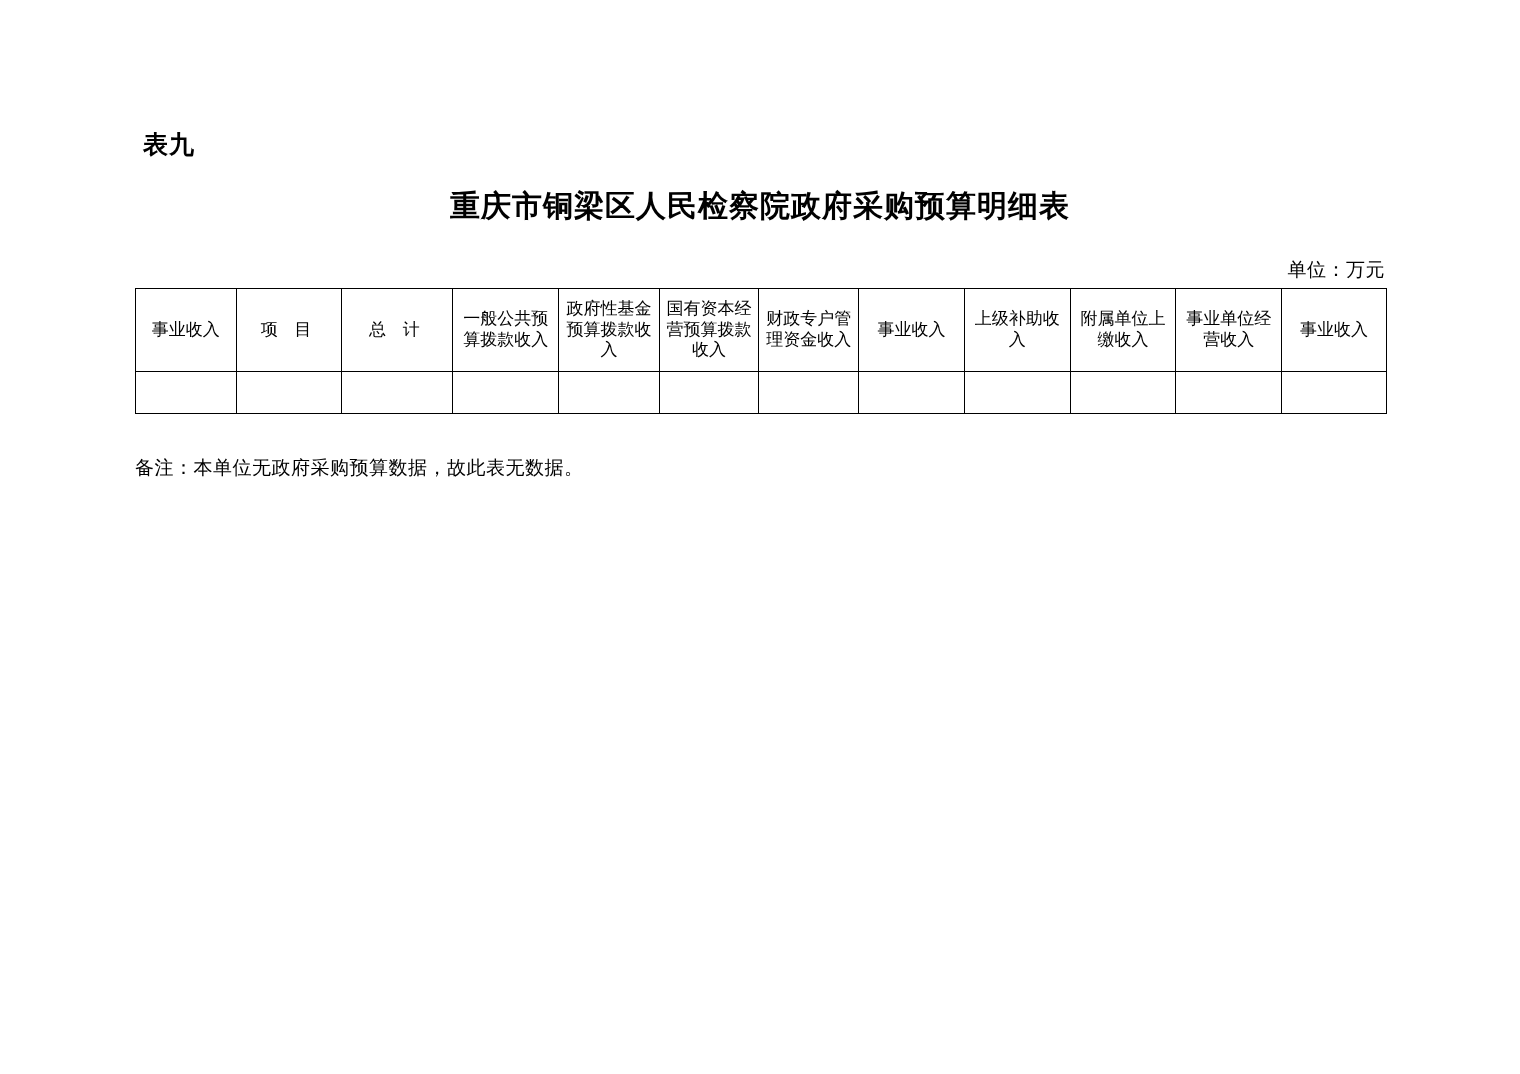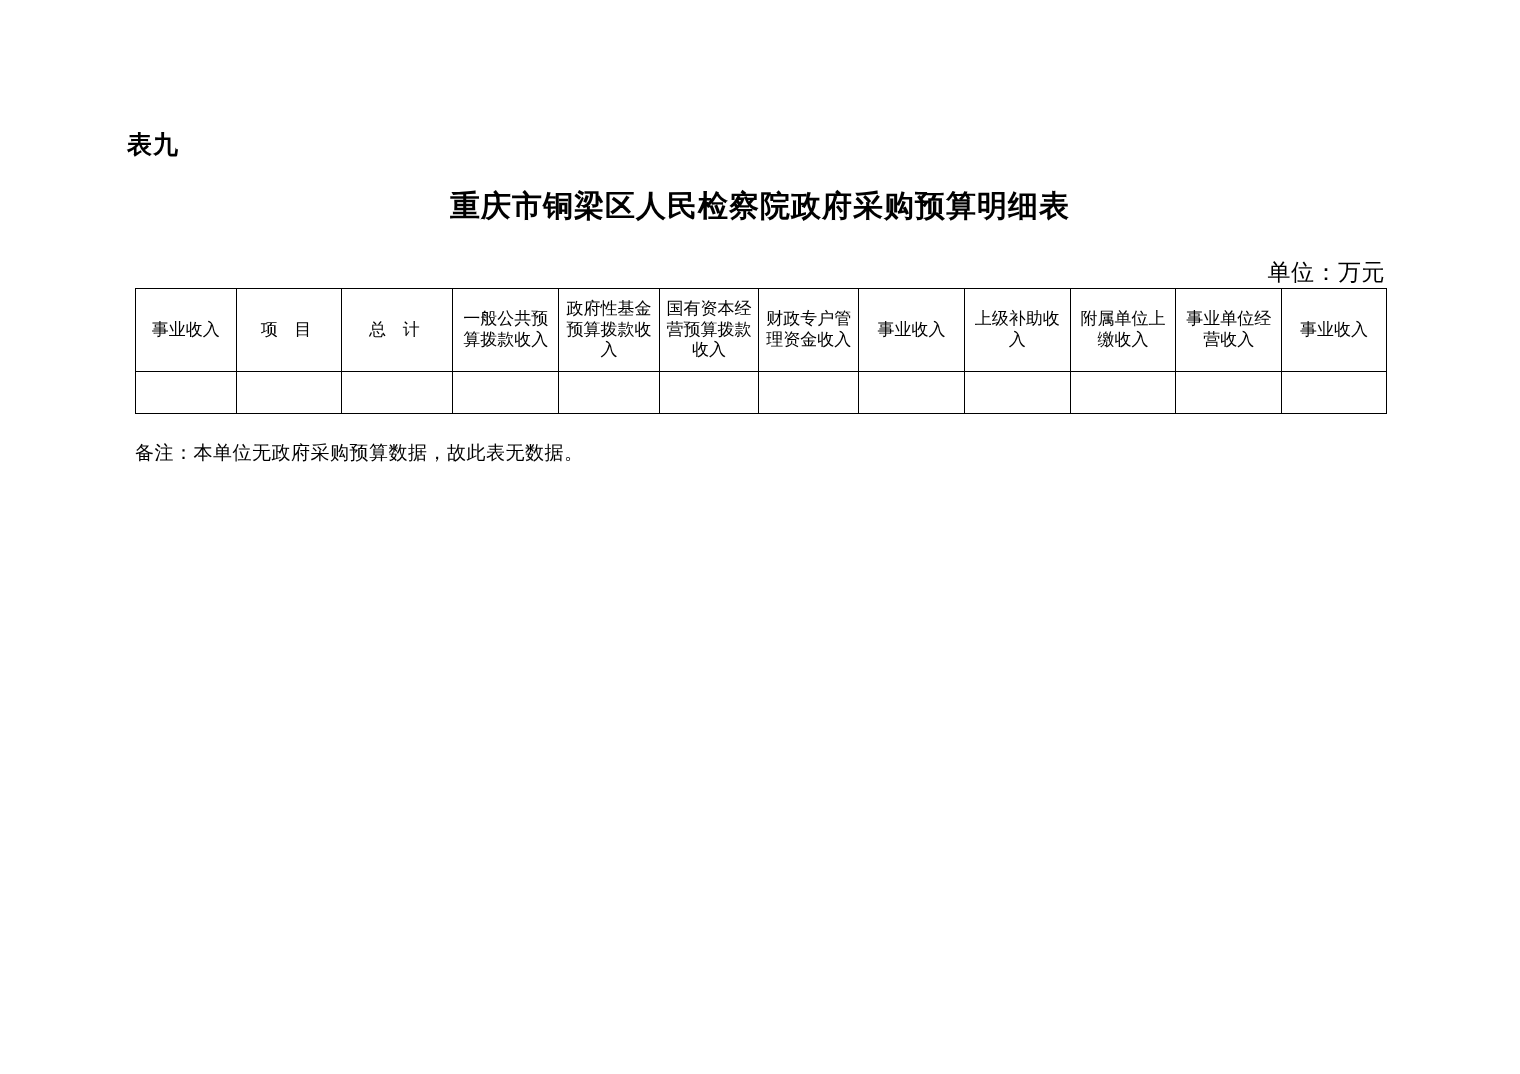--- a/index.html
+++ b/index.html
@@ -16,21 +16,21 @@
     overflow: hidden;
   }
   .page {
     position: relative;
     width: 1520px;
     height: 1074px;
     box-sizing: border-box;
   }
   .label-top {
     position: absolute;
-    left: 127px;
+    left: 143px;
     top: 128px;
     font-size: 25px;
     font-weight: bold;
     letter-spacing: 1px;
     font-family: Liberation Sans, sans-serif;
     text-align: right;
   }
   .doc-title {
     position: absolute;
     left: 0;
@@ -39,21 +39,21 @@
     text-align: center;
     font-size: 30px;
     font-weight: bold;
     letter-spacing: 1px;
     font-family: "Liberation Sans", sans-serif;
   }
   .unit-note {
     position: absolute;
     right: 135px;
     top: 257px;
-    font-size: 23px;
+    font-size: 19px;
     font-family: "Liberation Serif", serif;
     letter-spacing: 0.5px;
   }
   table.budget {
     position: absolute;
     left: 135px;
     top: 288px;
     width: 1252px;
     border-collapse: collapse;
     table-layout: fixed;
@@ -80,21 +80,21 @@
     letter-spacing: 4px;
     text-align: center;
   }
   .colname-spaced {
     letter-spacing: 6px;
     margin-left: 39px;
   }
   .footnote {
     position: absolute;
     left: 135px;
-    top: 440px;
+    top: 455px;
     font-size: 19px;
     font-family: "Liberation Serif", serif;
     letter-spacing: 0.5px;
   }
 </style>
 </head>
 <body>
 
 <div class="page">
 

